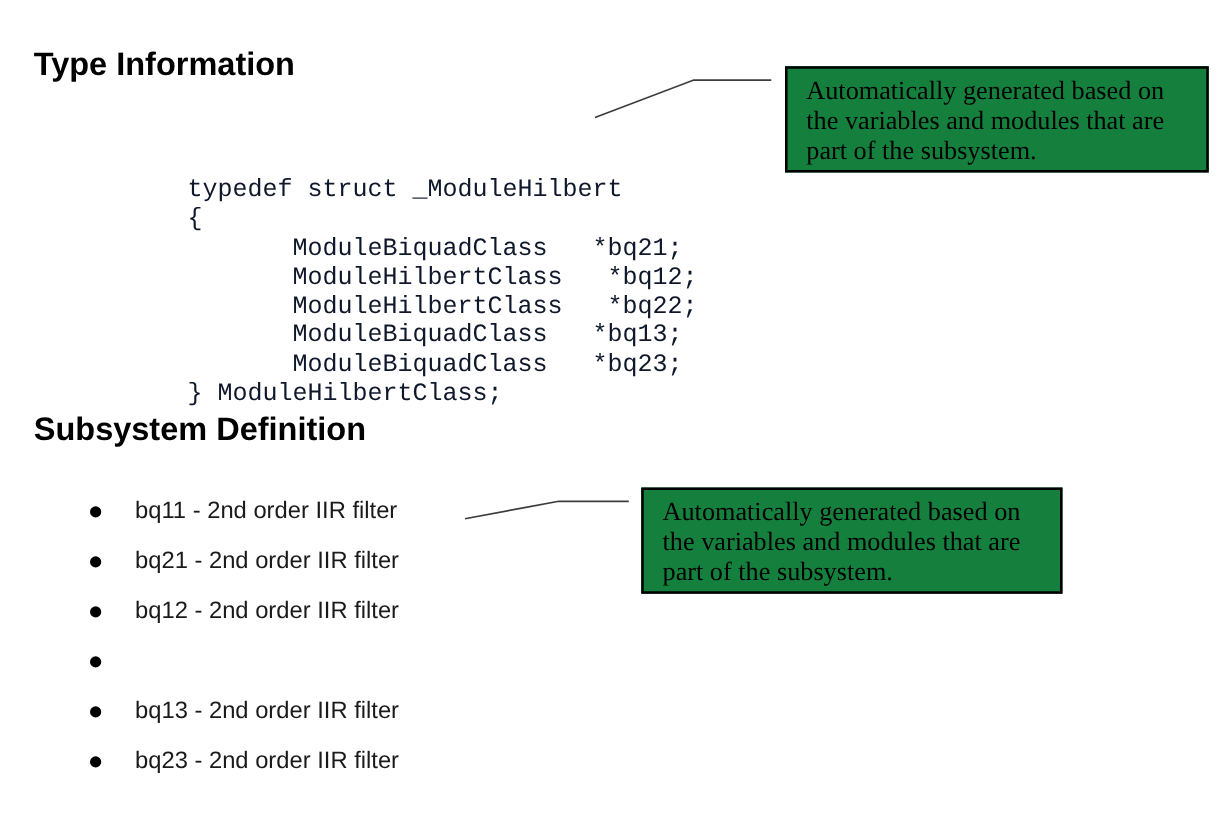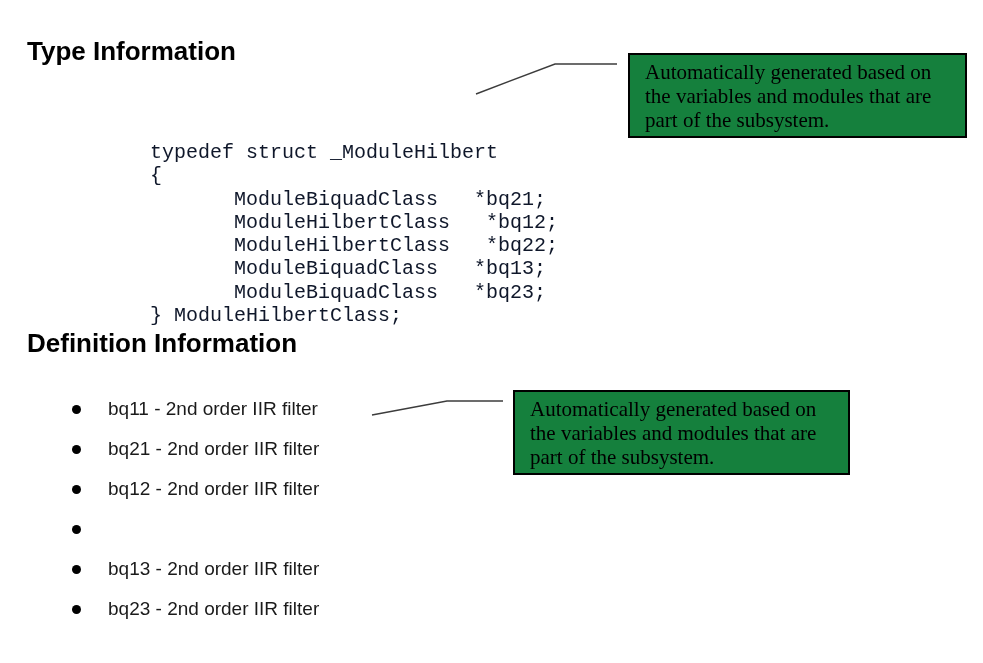--- a/index.html
+++ b/index.html
@@ -111,21 +111,21 @@
     <div class="code-line">       ModuleBiquadClass   *bq23;</div>
     <div class="code-line">} ModuleHilbertClass;</div>
   </div>
 
   <div id="callout-top" class="callout-box">
     <div class="callout-line">Automatically generated based on</div>
     <div class="callout-line">the variables and modules that are</div>
     <div class="callout-line">part of the subsystem.</div>
   </div>
 
-  <div id="heading-subsystem" class="heading">Definition Information</div>
+  <div id="heading-subsystem" class="heading">Subsystem Definition</div>
 
   <ul id="bullet-list">
     <li class="bullet-item">
       <span class="bullet-dot"></span>
       <span>bq11 - 2nd order IIR filter</span>
     </li>
     <li class="bullet-item">
       <span class="bullet-dot"></span>
       <span>bq21 - 2nd order IIR filter</span>
     </li>

